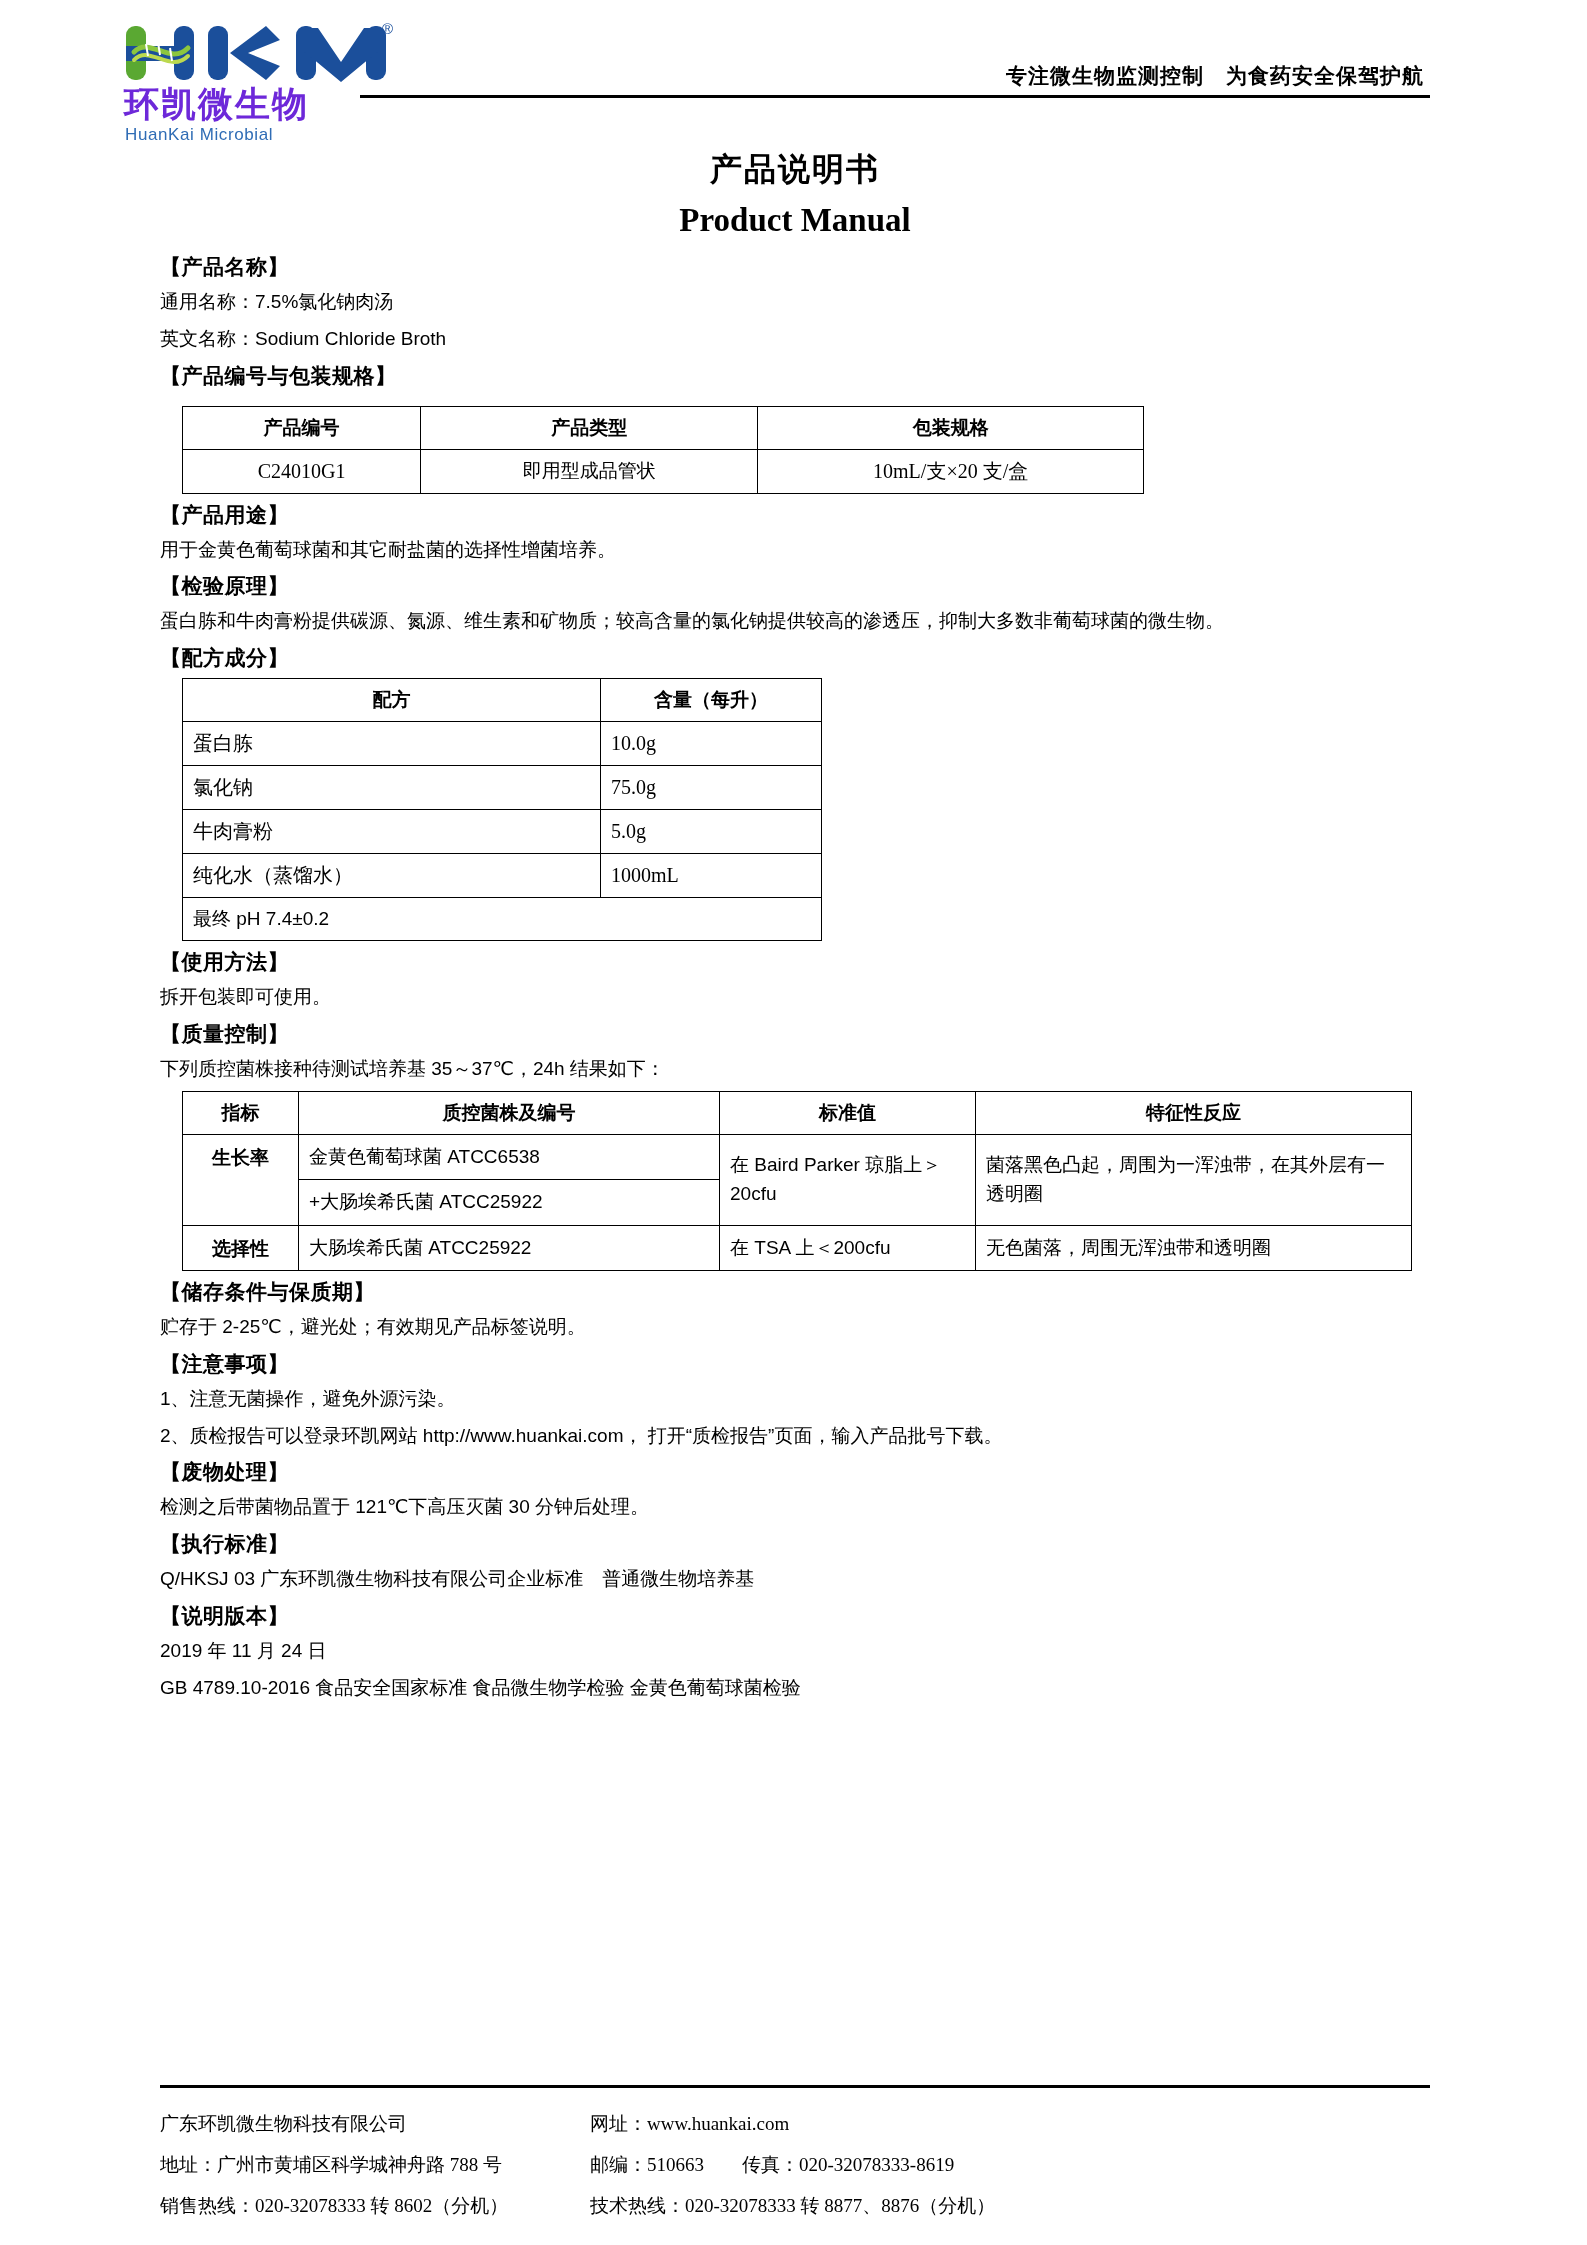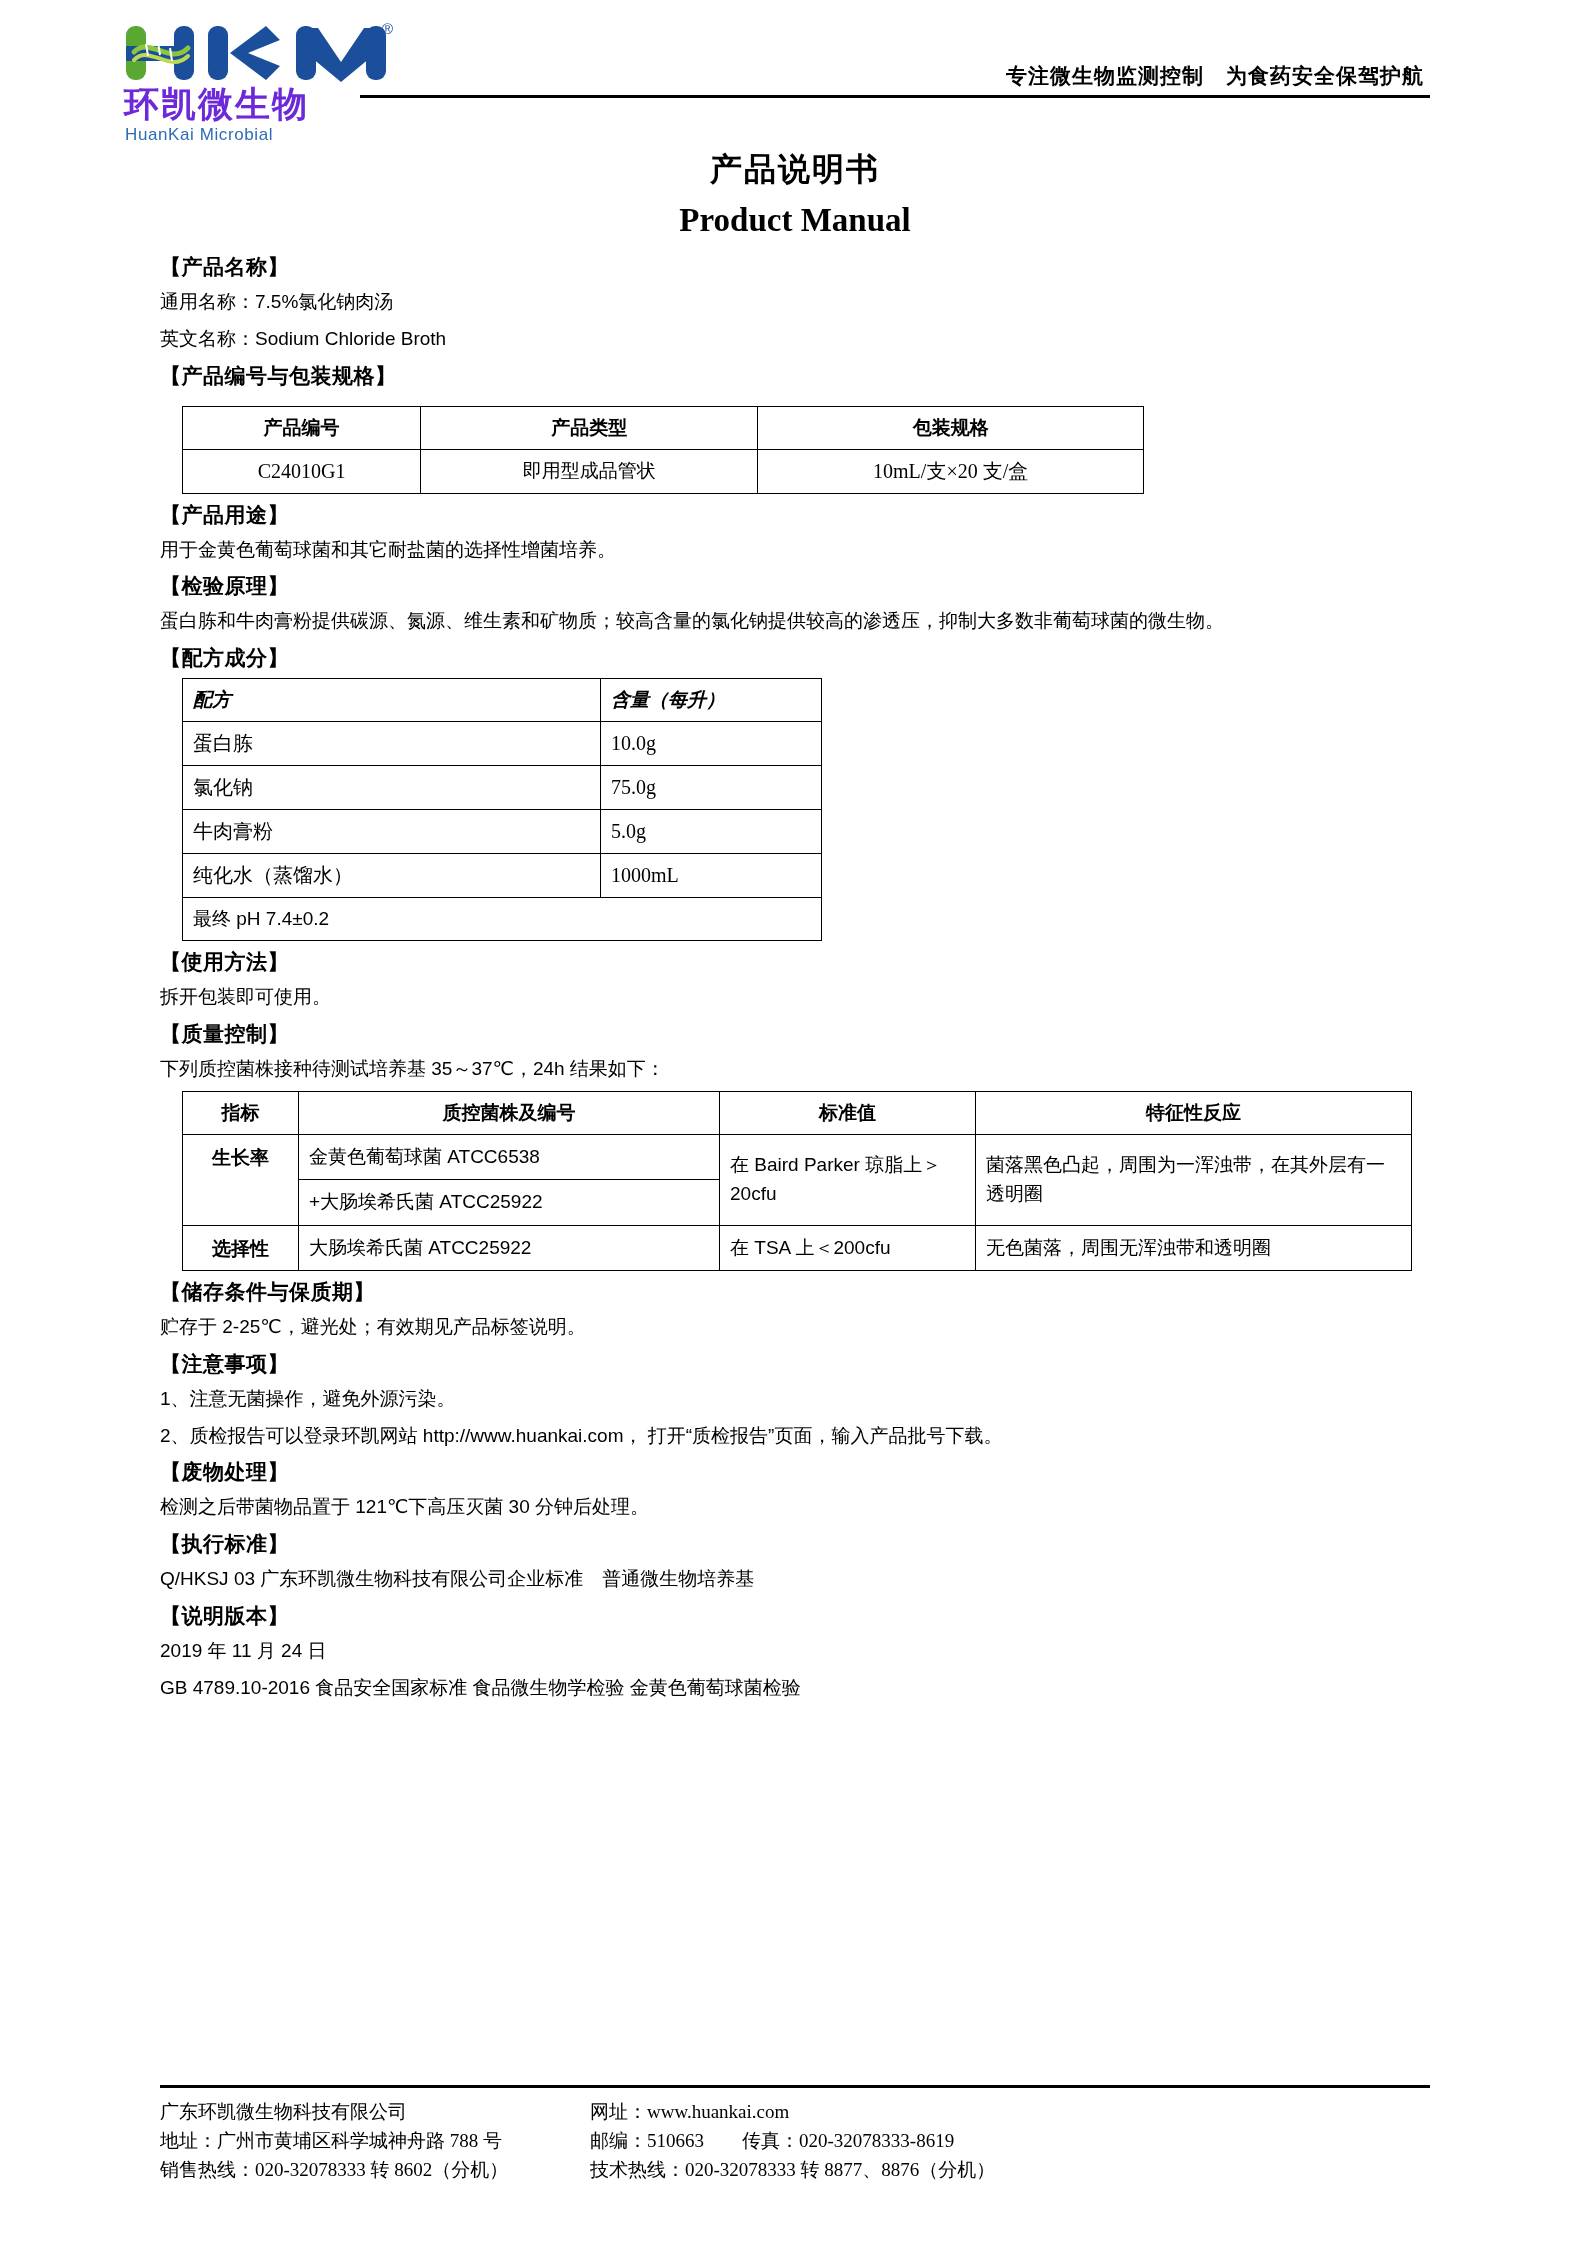--- a/index.html
+++ b/index.html
@@ -144,25 +144,24 @@
   .tbl-spec td.cn {
     font-family: "Liberation Sans", sans-serif;
     font-size: 19px;
   }
 
   .tbl-formula {
     width: 640px;
     margin: 4px 0 4px 22px;
   }
   .tbl-formula th {
-    text-align: left;
+    text-align: center;
     font-weight: bold;
     padding: 12px 14px;
     font-family: "DejaVu Sans", "Liberation Sans", sans-serif;
-    font-style: italic;
   }
   .tbl-formula td {
     padding: 14px 14px;
   }
   .tbl-formula td.name {
     font-family: "Liberation Serif", serif;
     font-size: 20px;
   }
   .tbl-formula td.amt {
     font-family: "Liberation Serif", serif;
@@ -213,21 +212,21 @@
     margin-bottom: 10px;
   }
   .footer-cols {
     display: flex;
     font-size: 19px;
     line-height: 1.52;
     font-family: "Liberation Serif", serif;
   }
   .footer-col-left { width: 430px; }
   .footer-col-right { flex: 1; }
-  .footer-line { white-space: nowrap; }
+  .footer-line { white-space: nowrap; margin-top: 12px; }
 </style>
 </head>
 <body>
 
 <div class="page">
 
   <div class="content">
 
     <div class="header">
       <div class="logo-block">

